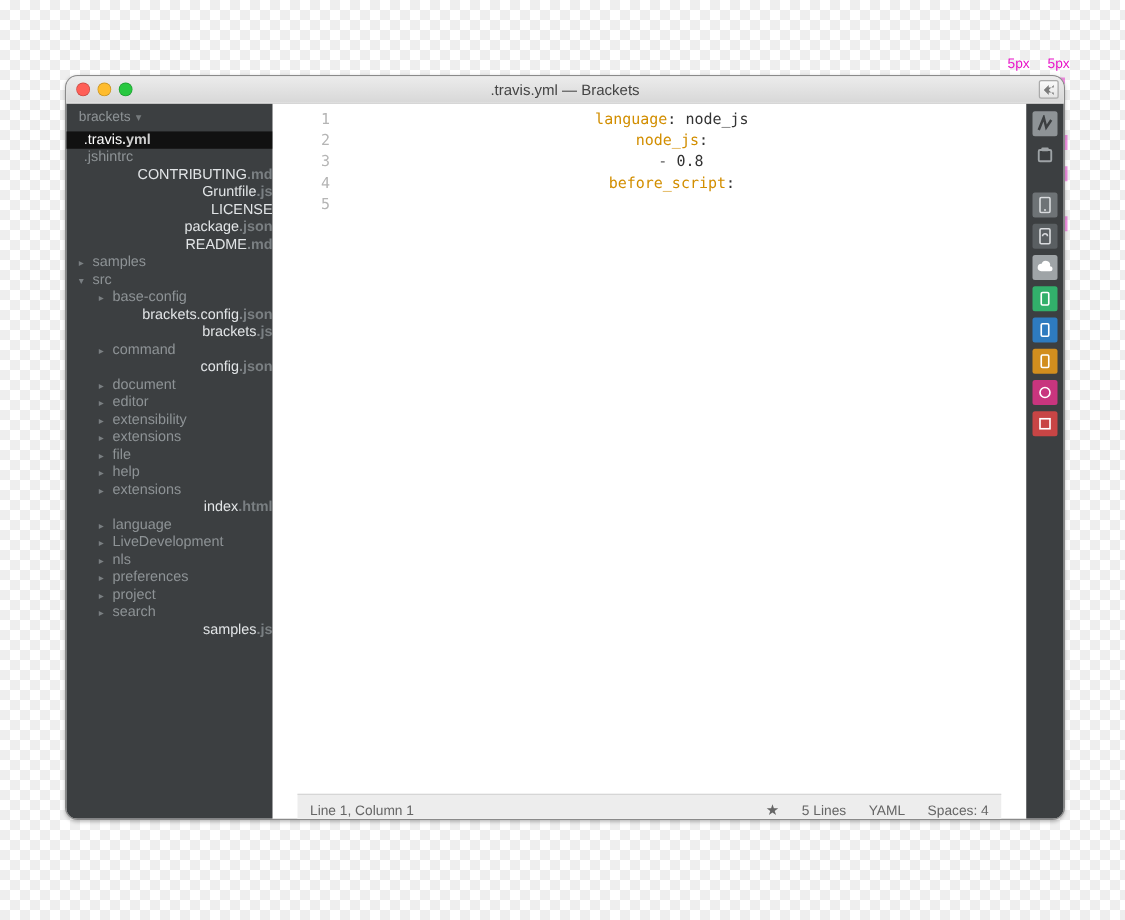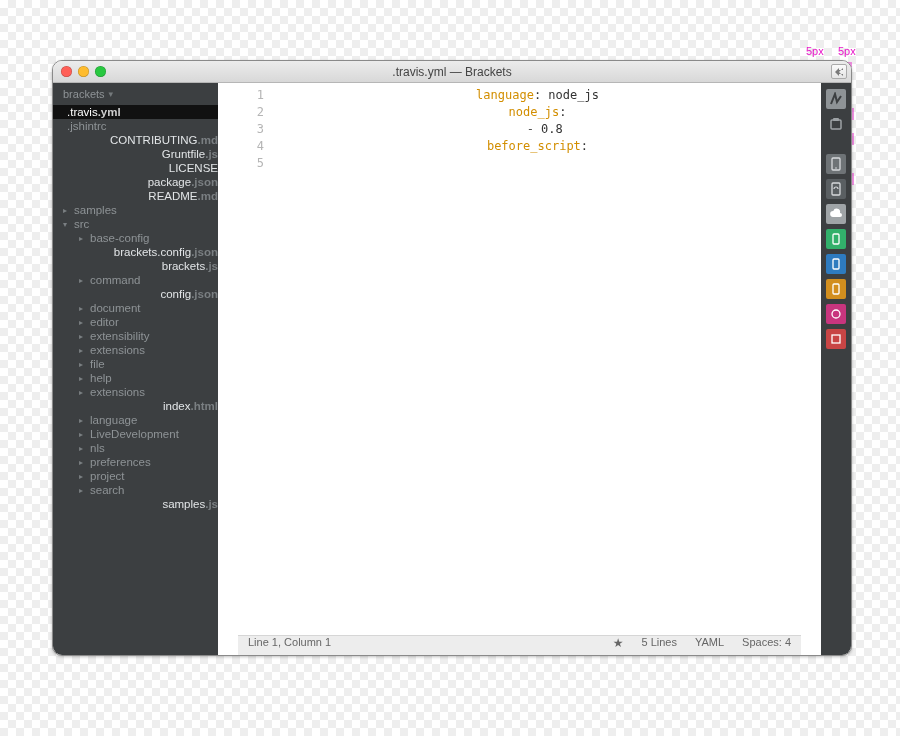--- a/index.html
+++ b/index.html
@@ -70,21 +70,21 @@
   .gutter { width: 36px; text-align:right; color:#b5b5b5; padding-right:10px; user-select:none; }
   .gutter div { height:17px; }
   .code { flex:1; }
   .code .ln { height:17px; white-space:pre;text-align:center; }
   .kw { color:#d28e00; }        
   .dash { color:#555; }
   .cmd { color:#555; }
 
   .statusbar {
     height: 20px; flex:0 0 20px; background:#ededed; border-top:1px solid #d6d6d6;
-    display:flex; align-items:flex-start; font-size:11px; color:#666; padding:0 10px;
+    display:flex; align-items:flex-end; font-size:11px; color:#666; padding:0 10px;
   }
   .statusbar .spacer { flex:1; }
   .statusbar .seg { margin-left:18px; display:flex; align-items:center; gap:6px; }
   .star { font-size:12px; color:#666; }
 
   
   .toolbar { width: 30px; flex:0 0 30px; background:#3c3f41; display:flex; flex-direction:column; align-items:center; padding-top:6px; gap:5px; }
   .tb-icon { width:20px; height:20px; display:flex; align-items:center; justify-content:center; border-radius:2px; }
   .tb-icon.live { background:#8e9396; color:#3c3f41; }
   .tb-icon.plain { color:#9ea3a6; }

